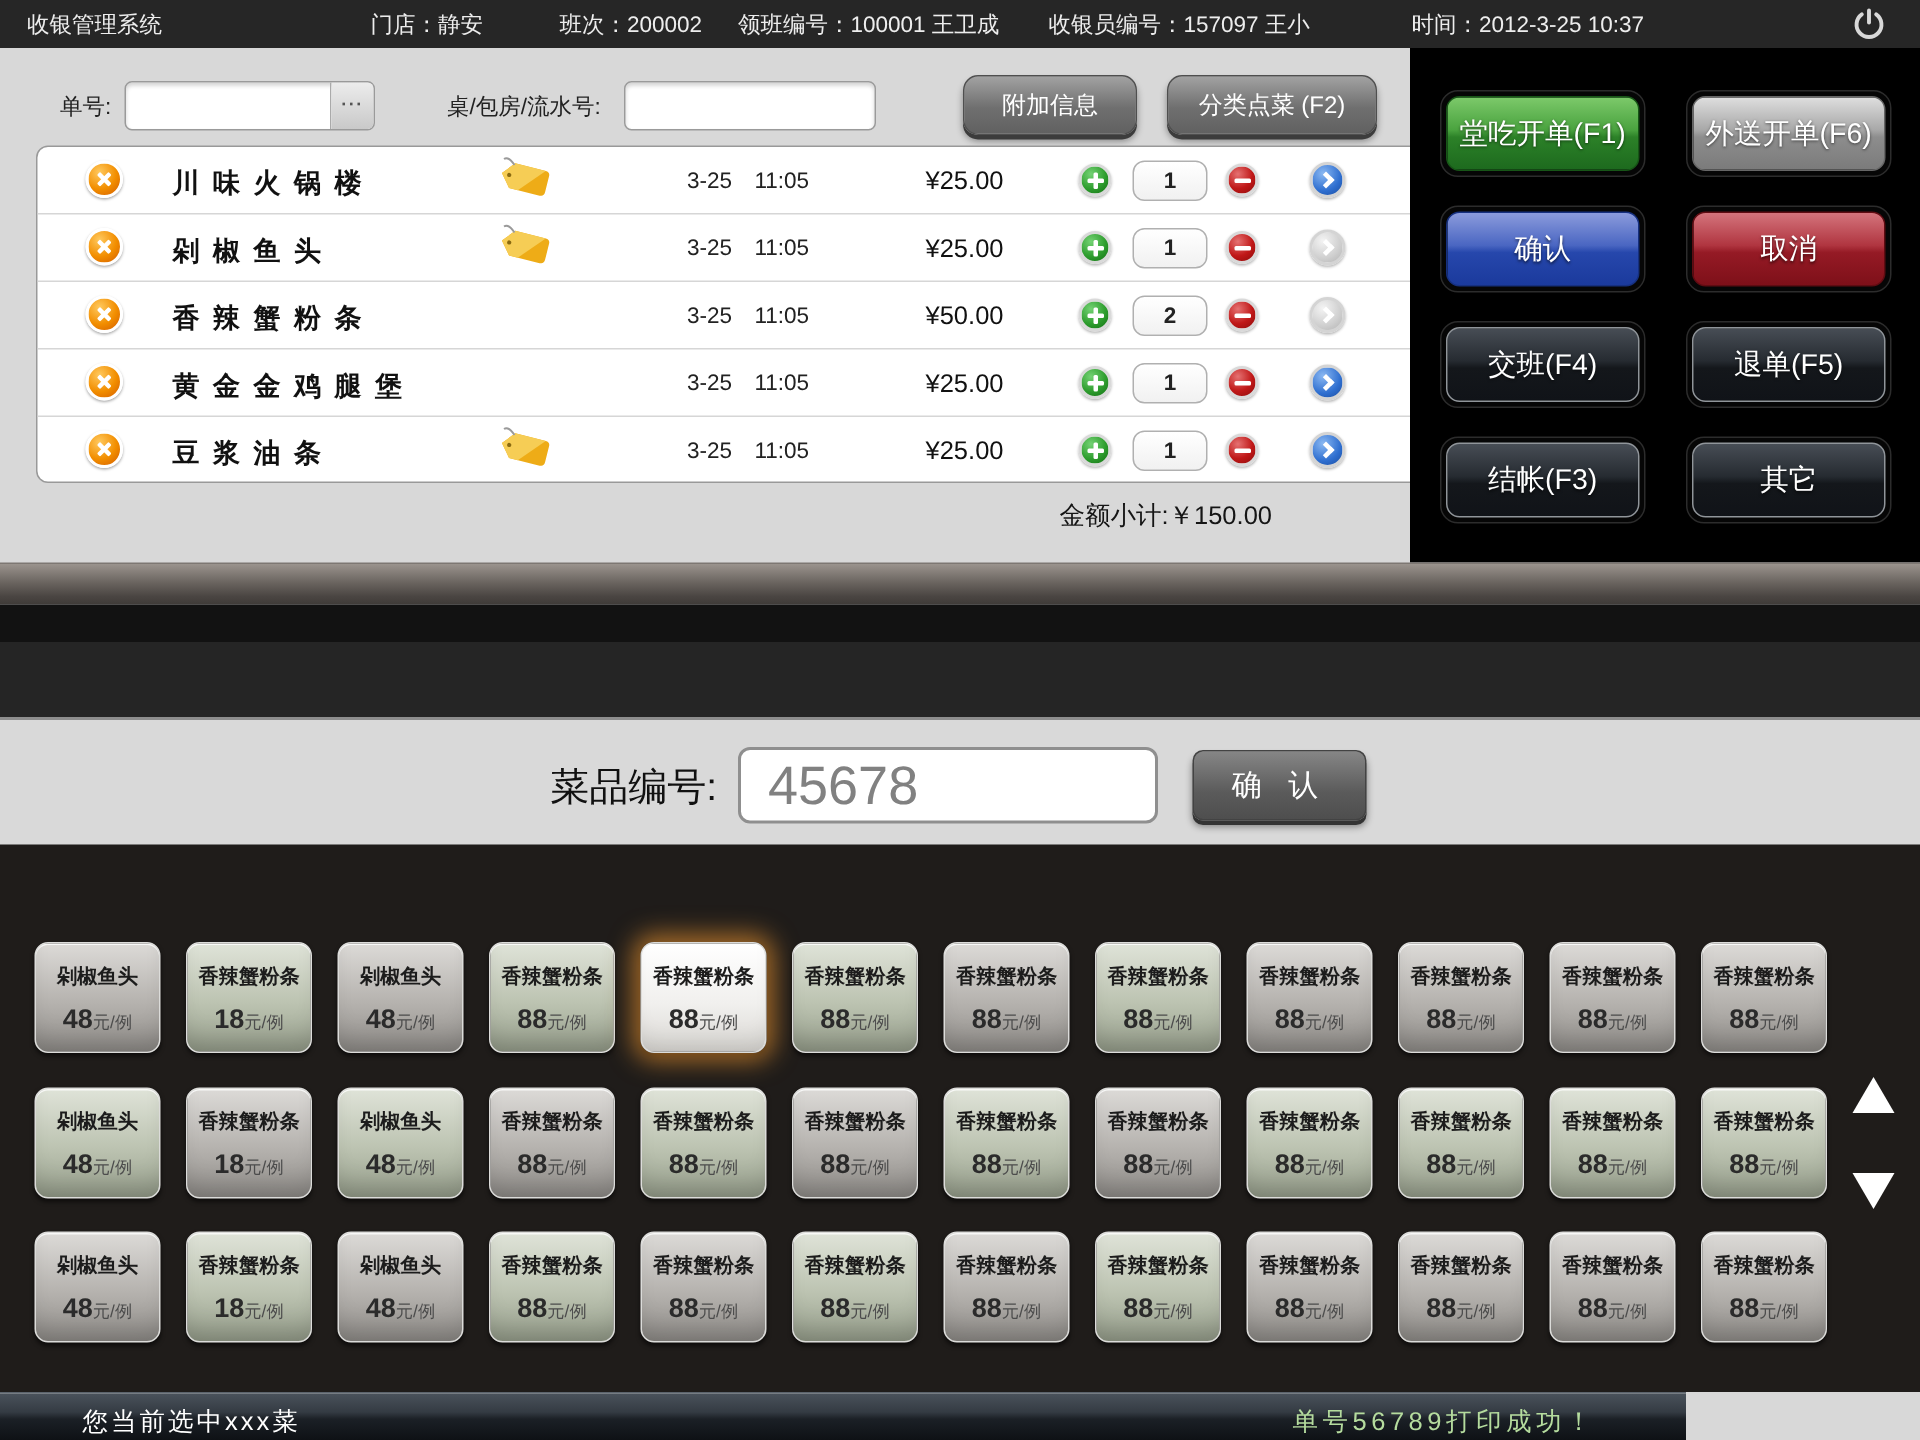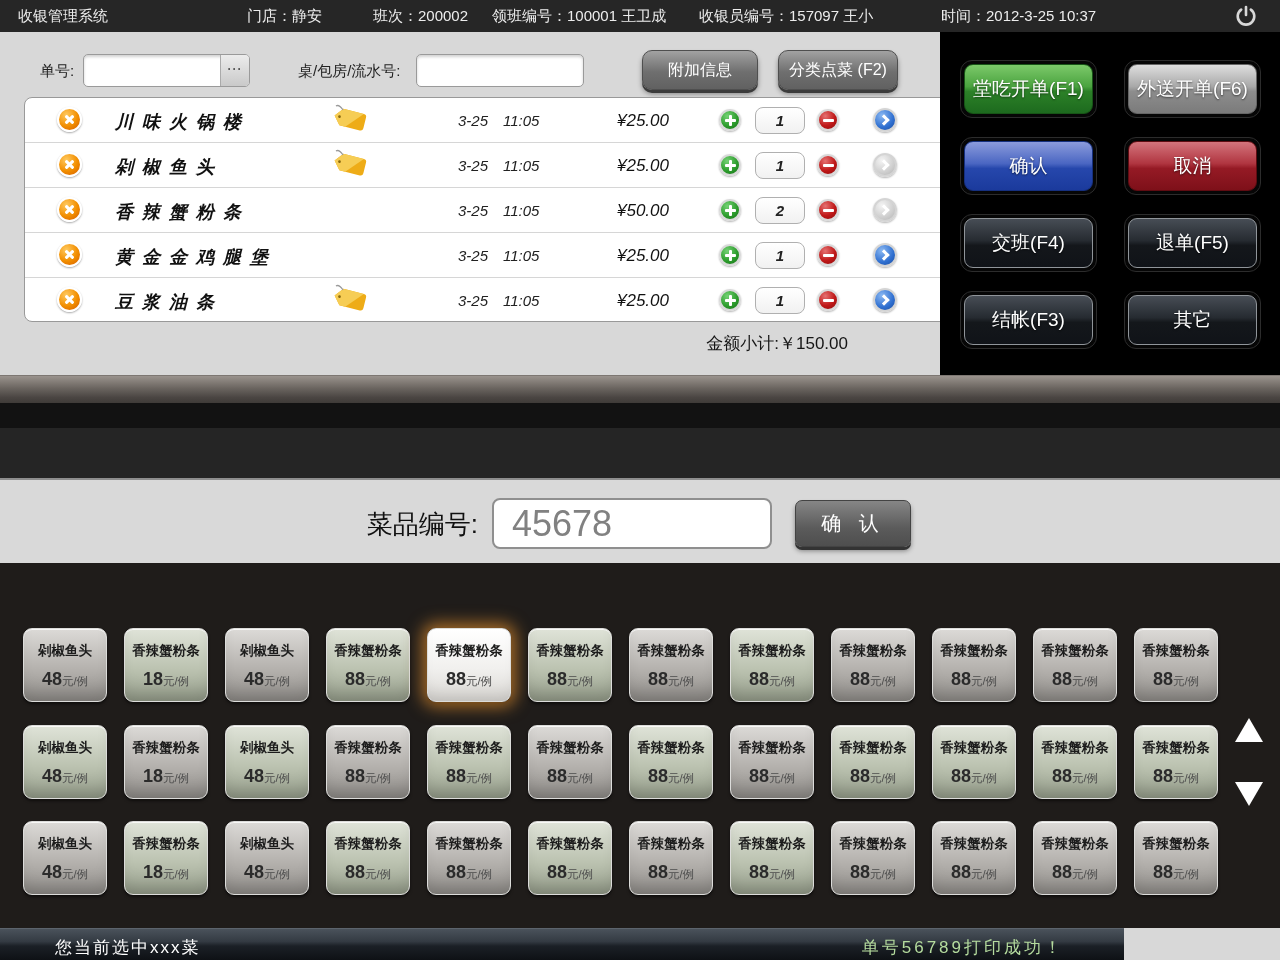--- a/index.html
+++ b/index.html
@@ -19,24 +19,24 @@
   .form-label { position:absolute; font-size:15px; color:#222; top:30px; }
   .lbl-orderno { left:40px;text-align:right; }
   .lbl-table   { left:298px; }
   .txt-input { position:absolute; top:22px; height:33px; background:#fff; border:1px solid #9a9a9a; border-radius:5px; box-shadow:inset 0 2px 3px rgba(0,0,0,.18); font-size:16px; padding:0 8px; color:#222; }
   #orderno-wrap { position:absolute; left:83px; top:22px; width:167px; height:33px; }
   #orderno-input { left:0; top:0; width:167px; padding-right:34px; }
   #orderno-ellipsis { position:absolute; right:1px; top:1px; width:29px; height:31px; border-left:1px solid #aaa; border-radius:0 4px 4px 0; background:linear-gradient(#ececec,#c9c9c9); color:#555; font-weight:bold; font-size:12px; text-align:center; line-height:29px; letter-spacing:1px; cursor:pointer; }
   #table-input { left:416px; width:168px; }
   .gray-btn { position:absolute; top:18px; height:40px; border:1px solid #4f4f4f; border-radius:10px; background:linear-gradient(#a2a2a2,#6f6f6f 55%,#616161); color:#fff; font-size:16px; text-align:center; box-shadow:0 3px 0 #3c3c3c,0 4px 5px rgba(0,0,0,.4); cursor:pointer; display:flex; align-items:center; justify-content:center; font-family:inherit; }
   #btn-extra { left:642px; width:116px; }
-  #btn-category { left:778px; width:120px; }
-
-  
-  #order-panel { position:absolute; left:24px; top:65px; width:1030px; height:225px; background:#fff; border:1px solid #999; border-radius:8px; overflow:hidden;font-style:italic; }
+  #btn-category { left:778px; width:140px; }
+
+  
+  #order-panel { position:absolute; left:24px; top:65px; width:1030px; height:225px; background:#fff; border:1px solid #999; border-radius:8px; overflow:hidden; }
   .order-row { position:relative; height:45px; border-bottom:1px solid #d6d6d6; }
   .order-row:last-child { border-bottom:none; }
   .circle { position:absolute; border-radius:50%; }
   .del-btn { left:32px; top:9px; width:25px; height:25px; border:2px solid #fff; box-shadow:0 1px 2px rgba(0,0,0,.35); background:radial-gradient(circle at 35% 28%,#ffc95e,#f28e00 55%,#d35c00); cursor:pointer; }
   .del-btn i { position:absolute; left:5px; top:9px; width:11px; height:3px; background:#fff; border-radius:1px; }
   .del-btn i.x1 { transform:rotate(45deg); } .del-btn i.x2 { transform:rotate(-45deg); }
   .itm-name { position:absolute; left:90px; top:12px; font-size:18px; font-weight:bold; color:#111; letter-spacing:9px; white-space:nowrap; }
   .itm-tag { position:absolute; left:306px; top:5px; }
   .itm-date { position:absolute; left:433px; top:14px; font-size:15px; color:#222; }
   .itm-time { position:absolute; left:478px; top:14px; font-size:15px; color:#222; }

